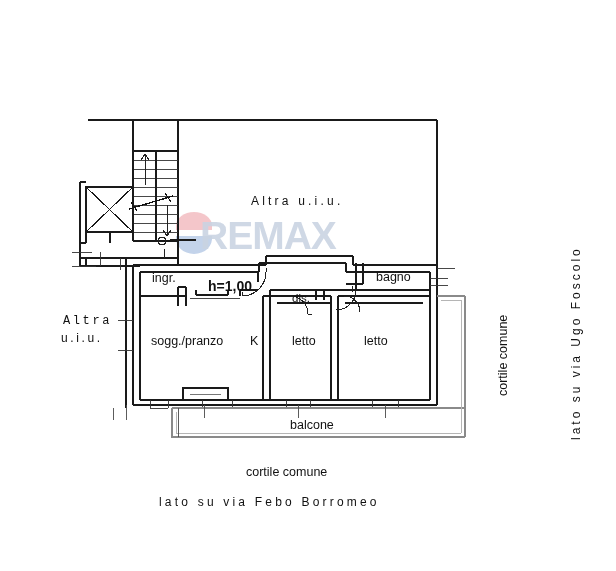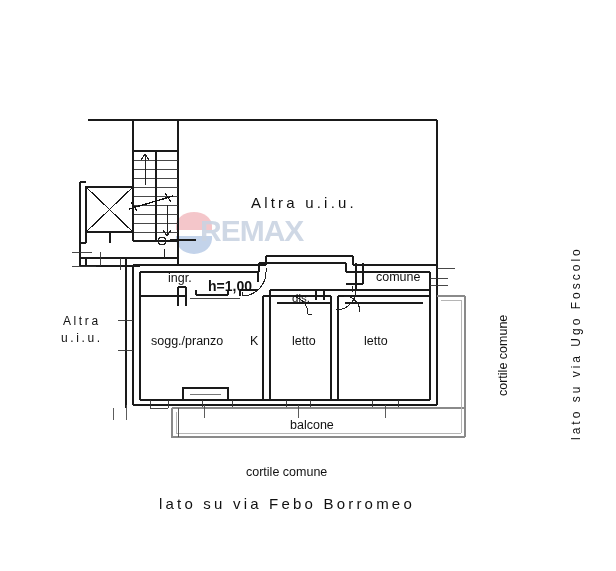--- a/index.html
+++ b/index.html
@@ -36,21 +36,21 @@
   }
   .lbl-small {
     font-size: 11.5px;
     margin-top: 23px;
   }
   .lbl-spaced {
     font-size: 12px;
     letter-spacing: 2.6px;
   }
   .lbl-spaced-wide {
-    font-size: 15px;
+    font-size: 12px;
     letter-spacing: 3.2px;
   }
   .lbl-vert {
     transform-origin: 0 0;
     transform: rotate(-90deg);
   }
   .lbl-vert-spaced {
     transform-origin: 0 0;
     transform: rotate(-90deg);
     font-size: 12px;
@@ -63,21 +63,21 @@
     top: 212px;
     width: 276px;
     height: 56px;
     pointer-events: none;
   }
   #watermark-text {
     position: absolute;
     left: 28px;
     top: 2px;
     font-family: "Liberation Sans", sans-serif;
-    font-size: 30px;
+    font-size: 39px;
     font-weight: bold;
     letter-spacing: -1px;
     color: #c9d3e2;
     opacity: 0.88;
   }
   #watermark-balloon {
     position: absolute;
     left: 0px;
     top: 0px;
     width: 44px;
@@ -294,36 +294,36 @@
       <path d="M204 405 L204 418"></path>
       <path d="M298 405 L298 418"></path>
       <path d="M385 405 L385 418"></path>
       <path d="M126 405 L126 420"></path>
       <path d="M113 408 L113 420"></path>
     </g>
   </svg>
 
   <div class="lbl lbl-spaced-wide" style="left:251px; top:195px;">Altra  u.i.u.</div>
 
-  <div class="lbl lbl-spaced" style="left:63px; top:315px;">Altra</div>
+  <div class="lbl lbl-spaced" style="left:63px; top:315px;font-family:Liberation Mono, monospace;">Altra</div>
   <div class="lbl lbl-spaced" style="left:61px; top:332px;">u.i.u.</div>
 
-  <div class="lbl lbl-room" style="left:152px; top:272px;padding-left:16px;">ingr.</div>
+  <div class="lbl lbl-room" style="left:136px; top:272px;padding-left:16px;">ingr.</div>
 
   <div class="lbl lbl-room" style="left:151px; top:335px;">sogg./pranzo</div>
 
   <div class="lbl lbl-room" style="left:250px; top:335px;">K</div>
 
   <div class="lbl lbl-room" style="left:292px; top:335px;">letto</div>
 
   <div class="lbl lbl-room" style="left:364px; top:335px;">letto</div>
 
   <div class="lbl lbl-small" style="left:292px; top:270px;">dis.</div>
 
-  <div class="lbl lbl-room" style="left:376px; top:271px;">comune</div>
+  <div class="lbl lbl-room" style="left:376px; top:271px;">bagno</div>
 
   <div class="lbl lbl-room" style="left:246px; top:419px;margin-left:44px;">balcone</div>
 
   <div class="lbl lbl-room" style="left:208px; top:279px; font-weight:bold; font-size:14px;">h=1,00</div>
 
   <div class="lbl lbl-room" style="left:246px; top:466px;">cortile comune</div>
 
   <div class="lbl lbl-spaced-wide" style="left:159px; top:496px;text-align:center;">lato su via Febo Borromeo</div>
 
   <div class="lbl lbl-room lbl-vert" style="left:497px; top:396px;">cortile comune</div>

